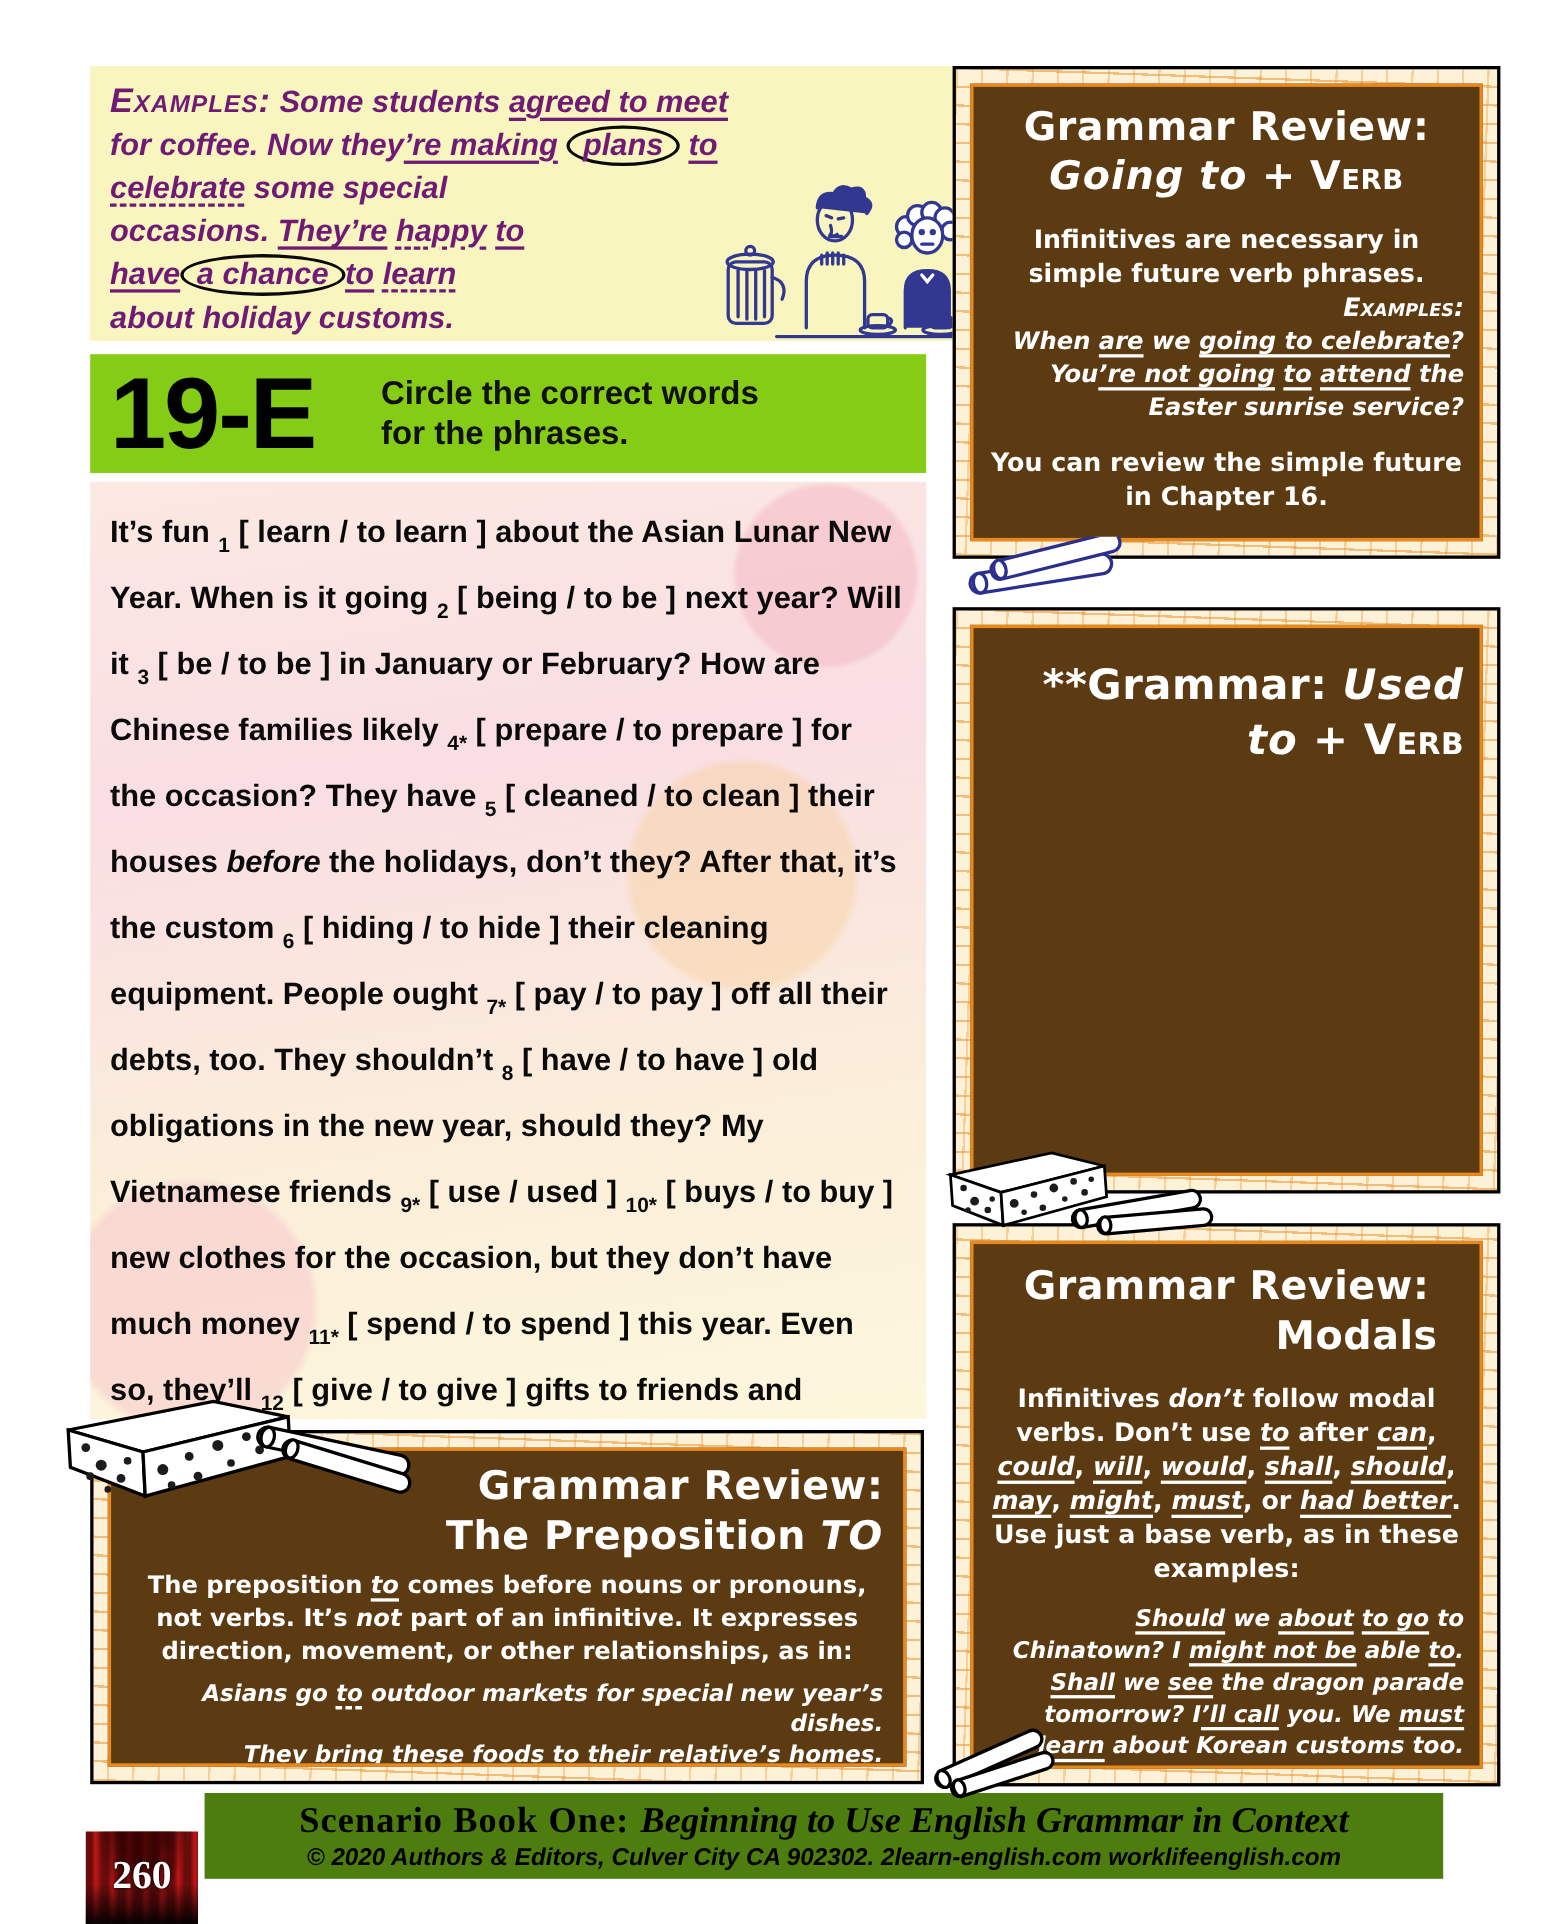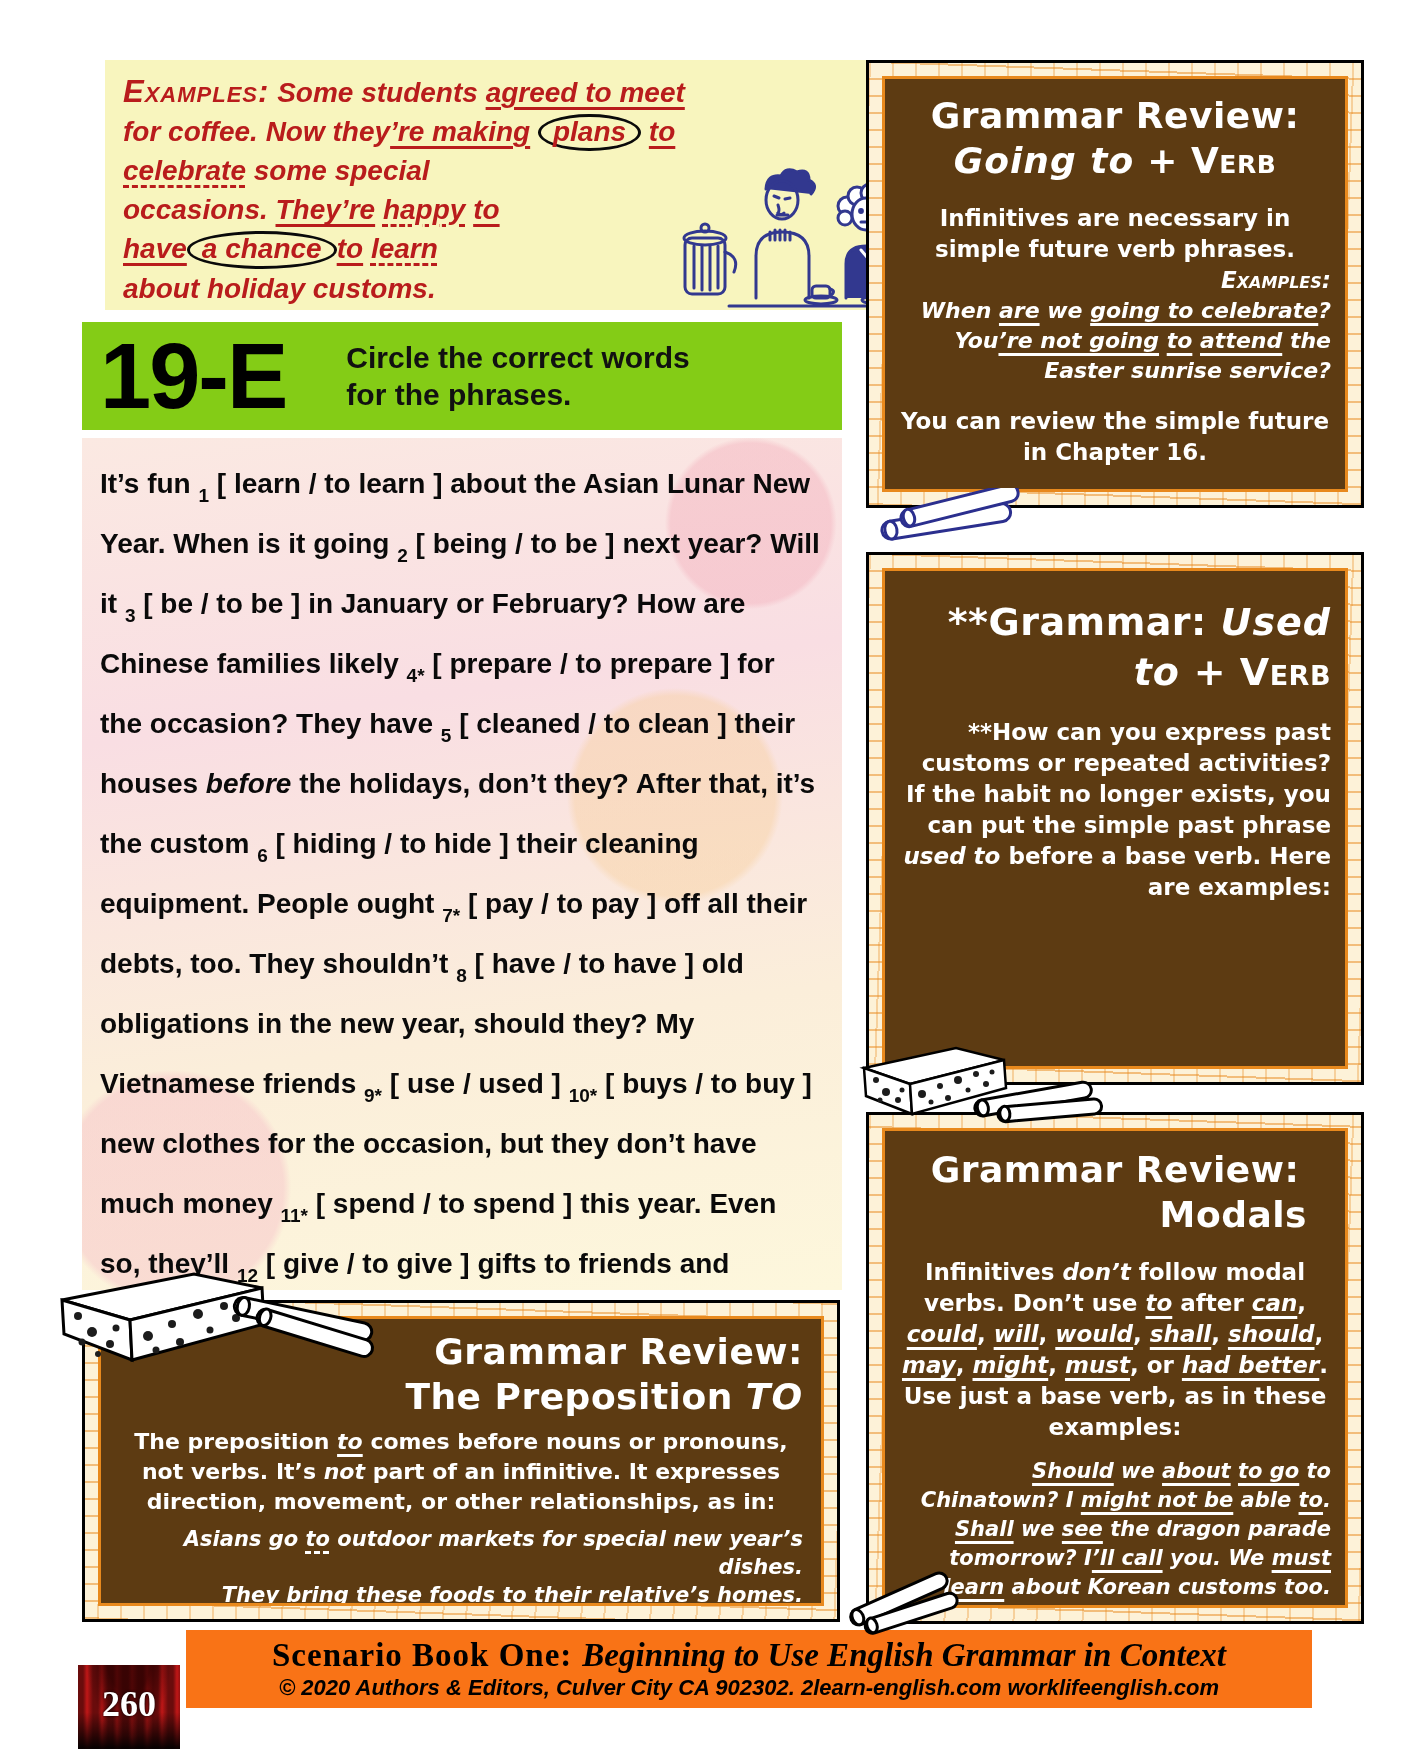--- a/index.html
+++ b/index.html
@@ -2,21 +2,21 @@
 <html><head>
 <meta charset="utf-8">
 <style>
   html,body{margin:0;padding:0;background:#fff;}
   .page{position:relative;width:1411px;height:1749px;background:#fff;overflow:hidden;
         font-family:"Liberation Sans",sans-serif;}
 
   
   .examples-box{position:absolute;left:82px;top:60px;width:868px;height:250px;
     background:#f8f5be;box-sizing:border-box;padding:12px 18px;
-    font:italic 700 28px/39px "Liberation Sans",sans-serif;color:#b91c1c;margin-left:23px;}
+    font:italic 700 28px/39px "Liberation Sans",sans-serif;color:#701a75;}
   .ex-label{font-variant:small-caps;font-size:31px;letter-spacing:1px;}
   .ex-body{white-space:pre-line;}
   .illo{position:absolute;right:2px;bottom:2px;}
 
   .exercise-header{position:absolute;left:82px;top:322px;width:760px;height:108px;
     background:#84cc16;display:flex;align-items:center;box-sizing:border-box;padding:0 10px;}
   .ex-num{font:700 92px/92px "Liberation Sans",sans-serif;color:#000;letter-spacing:-2px;margin-left:8px;}
   .ex-instr{font:700 30px/37px "Liberation Sans",sans-serif;color:#111;margin-left:60px;white-space:pre-line;}
 
   .passage{position:absolute;left:82px;top:438px;width:760px;height:852px;box-sizing:border-box;
@@ -64,21 +64,21 @@
   .chalk-navy{color:#2b2f8e;}
 
   
   .badge{position:absolute;left:78px;top:1665px;width:102px;height:86px;
     background:
       linear-gradient(rgba(0,0,0,0) 55%, rgba(0,0,0,.92) 96%),
       radial-gradient(ellipse at 50% -30%, rgba(40,0,0,.75) 35%, rgba(40,0,0,0) 62%),
       repeating-linear-gradient(90deg,#6a0c0c 0 5px,#c01717 9px,#6a0c0c 15px);
     display:flex;align-items:center;justify-content:center;}
   .badge span{font:700 36px "Liberation Serif",serif;color:#fff;text-shadow:0 0 3px #000;margin-top:-8px;}
-  .footer-bar{position:absolute;left:186px;top:1630px;width:1126px;height:78px;background:#f97316;
+  .footer-bar{position:absolute;left:186px;top:1630px;width:1126px;height:78px;background:#4d7c0f;
     display:flex;flex-direction:column;align-items:center;justify-content:center;color:#000;}
   .footer-title{font:700 33px/36px "Liberation Serif",serif;white-space:nowrap;}
   .footer-title .ser{letter-spacing:1px;}
   .footer-title .bk{font-style:italic;margin-left:10px;}
   .footer-copy{font:italic 700 22px/26px "Liberation Sans",sans-serif;margin-top:2px;white-space:nowrap;}
 </style>
 </head>
 <body>
 
 <div class="page">
@@ -158,21 +158,20 @@
       <div class="bex tr">When <span class="u">are</span> we <span class="u">going to celebrate</span>?<br>You<span class="u">’re not going</span> <span class="u">to</span> <span class="u">attend</span>  the Easter sunrise service?</div>
       <div class="gap20"></div>
       <div class="bbody tc">You can review the simple future in Chapter 16.</div>
     </div>
   </div>
 
   <div class="board" id="board-used-to">
     <div class="board-inner">
       <div class="bt tr" style="font-size:38px;line-height:50px">**Grammar:  <em>Used to</em> + <span class="sc">Verb</span></div>
       <div class="gap20"></div>
-      <div class="bbody tr">**How can you express past customs or repeated activities? If the habit no longer exists, you can put the simple past phrase <em>used to</em> before a base verb. Here are examples:</div>
       <div class="gap14"></div>
     </div>
   </div>
 
   <div class="board" id="board-modals">
     <div class="board-inner">
       <div class="bt tc">Grammar Review:</div>
       <div class="bt tr" style="padding-right:24px">Modals</div>
       <div class="gap20"></div>
       <div class="bbody tc">Infinitives <em>don’t</em> follow modal verbs.  Don’t use <span class="u"><em>to</em></span> after <span class="u"><em>can</em></span>, <span class="u"><em>could</em></span>, <span class="u"><em>will</em></span>, <span class="u"><em>would</em></span>, <span class="u"><em>shall</em></span>, <span class="u"><em>should</em></span>, <span class="u"><em>may</em></span>, <span class="u"><em>might</em></span>, <span class="u"><em>must</em></span>, or <span class="u"><em>had better</em></span>. Use just a base verb, as in these examples:</div>

